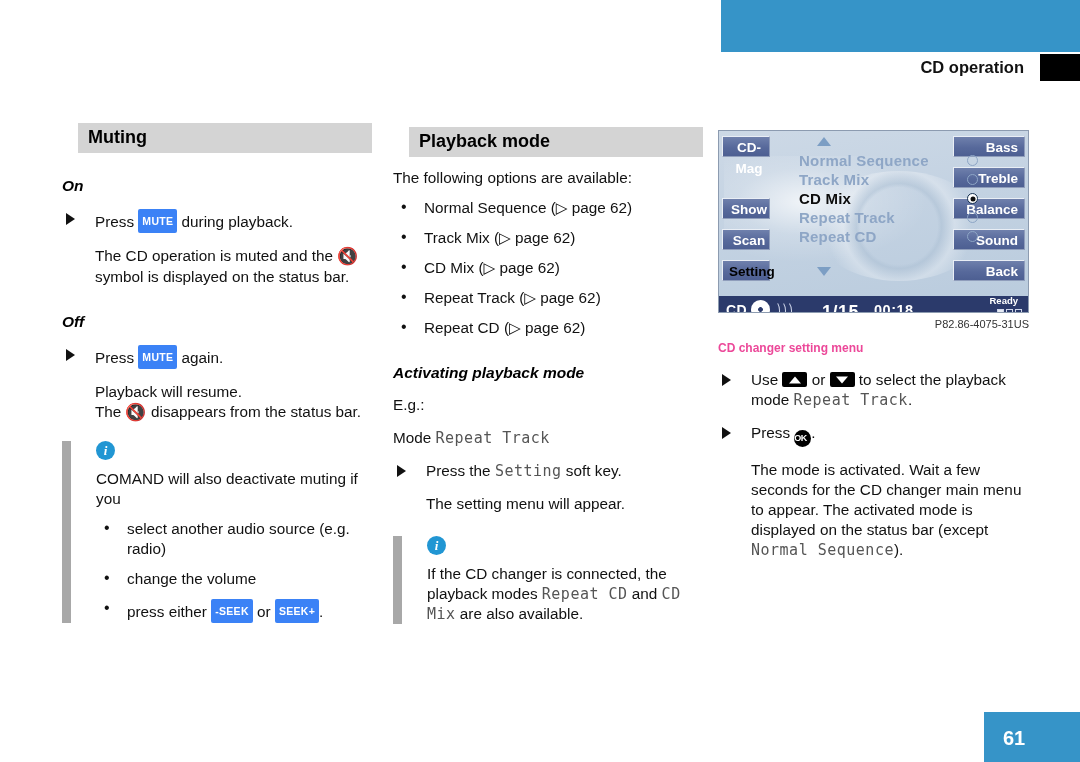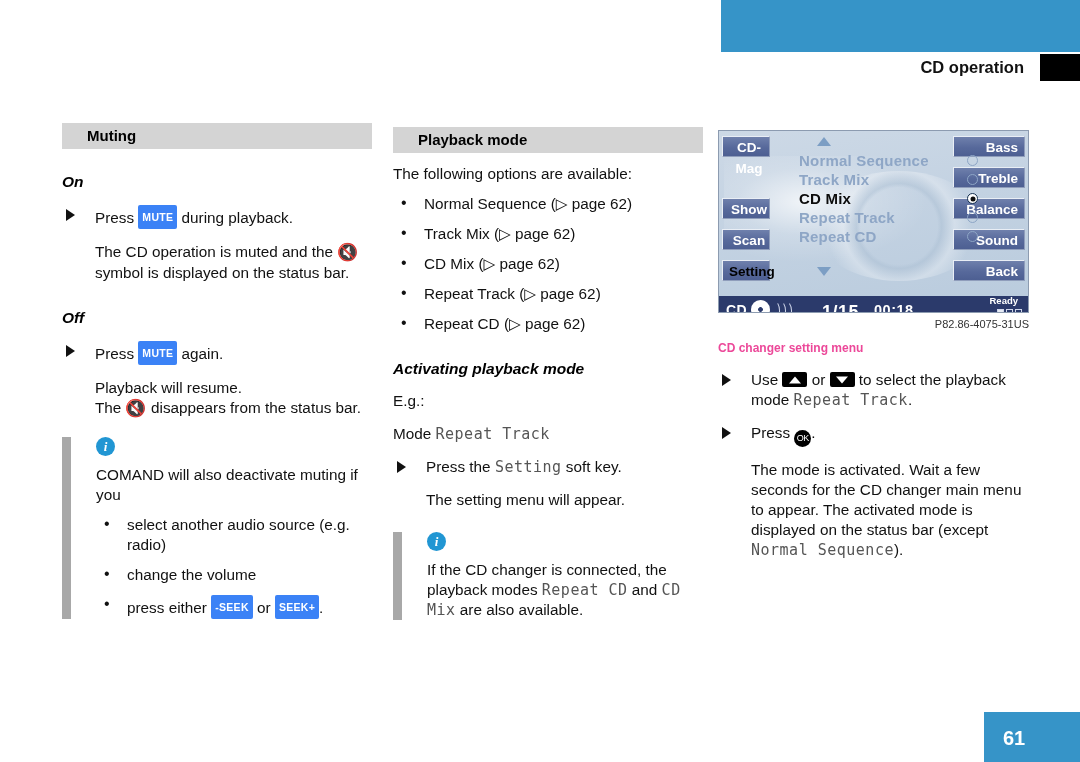--- a/index.html
+++ b/index.html
@@ -40,23 +40,24 @@
   }
 
   
   .col { position: absolute; top: 0; }
   #col1 { left: 62px; width: 310px; }
   #col2 { left: 393px; width: 310px; }
   #col3 { left: 718px; width: 320px; }
 
   .sec-head {
     background: #d4d4d4;
-    font-size: 15px; font-weight: bold;
-    padding: 4px 0 5px 25px;
+    font-size: 18px; font-weight: bold;
+    padding: 4px 0 5px 10px;
     color: #000;
+    margin-left: 16px;
   }
   .subhead {
     font-size: 15.5px; font-weight: bold; font-style: italic;
     margin: 0; color: #000;
   }
   p.body {
     font-size: 15.3px; line-height: 20px; margin: 0; color:#111;
   }
 
   
@@ -95,22 +96,22 @@
   }
   .key-arrow:after{
     content:""; position:absolute; left:50%; top:50%;
     transform: translate(-50%,-50%);
     width:0;height:0;
   }
   .key-up:after{ border-left:6px solid transparent; border-right:6px solid transparent; border-bottom:7px solid #fff;}
   .key-down:after{ border-left:6px solid transparent; border-right:6px solid transparent; border-top:7px solid #fff;}
   .key-ok{
     display:inline-block; width:17px;height:17px;border-radius:50%;
-    background:#000;color:#fff;font-size:9px;font-weight:normal;
-    text-align:center;line-height:17px; vertical-align:-3px;
+    background:#000;color:#fff;font-size:9px;font-weight:bold;
+    line-height:17px; vertical-align:-3px;
     letter-spacing:-0.5px;
   }
   .mute-sym { font-size: 17px; vertical-align: -1px; }
 
   
   .note { position: relative; padding-left: 34px; margin-top: 4px; }
   .note .bar {
     position: absolute; left: 0; top: 0; bottom: 0;
     width: 9px; background: #a8a8a8;
   }

